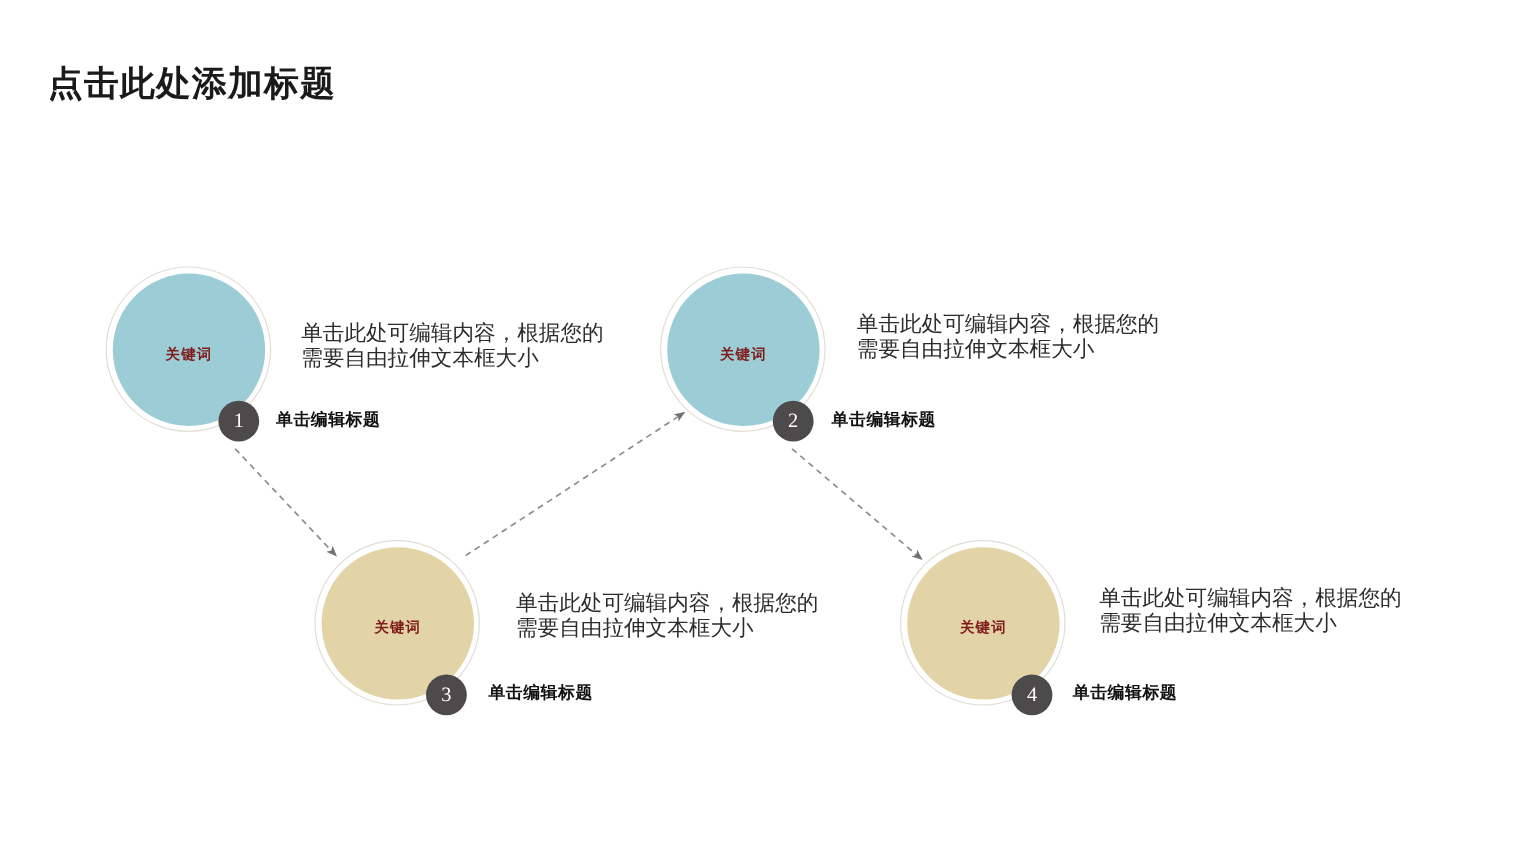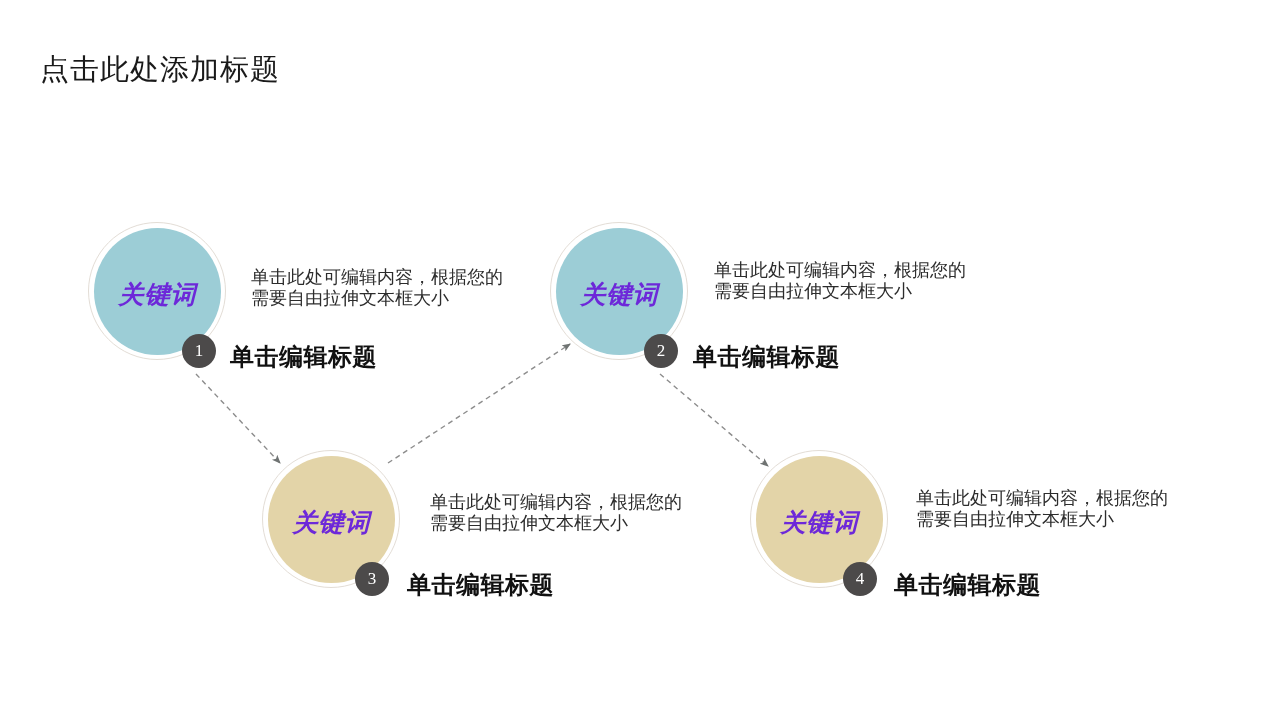--- a/index.html
+++ b/index.html
@@ -19,21 +19,21 @@
     height: 720px;
     background: #ffffff;
   }
 
   
   #slide-title {
     position: absolute;
     left: 40px;
     top: 50px;
     font-size: 29px;
-    font-weight: normal;
+    font-weight: bold;
     color: #1a1a1a;
     letter-spacing: 1px;
     white-space: nowrap;
   }
 
   
   #connectors {
     position: absolute;
     left: 0;
     top: 0;
@@ -69,27 +69,26 @@
     border-radius: 50%;
     box-sizing: border-box;
     display: flex;
     align-items: center;
     justify-content: center;
   }
   .disc.teal { background: #9ccdd6; }
   .disc.tan  { background: #e3d4a8; }
 
   .keyword {
-    font-size: 25px;
+    font-size: 12px;
     font-weight: bold;
-    color: #6d28d9;
+    color: #7f1d1d;
     letter-spacing: 1px;
     line-height: 1;
     transform: translateY(3px);
-    font-style: italic;
   }
 
   
   .badge {
     position: absolute;
     width: 34px;
     height: 34px;
     border-radius: 50%;
     background: #4c4a4a;
     display: flex;
@@ -104,21 +103,21 @@
     color: #ffffff;
     line-height: 1;
     transform: translateY(-1px);
   }
 
   
   .head {
     position: absolute;
     left: 140px;
     top: 119px;
-    font-size: 24px;
+    font-size: 14px;
     font-weight: bold;
     color: #111111;
     letter-spacing: 0.5px;
     white-space: nowrap;
   }
 
   
   .body-text {
     position: absolute;
     left: 160px;

